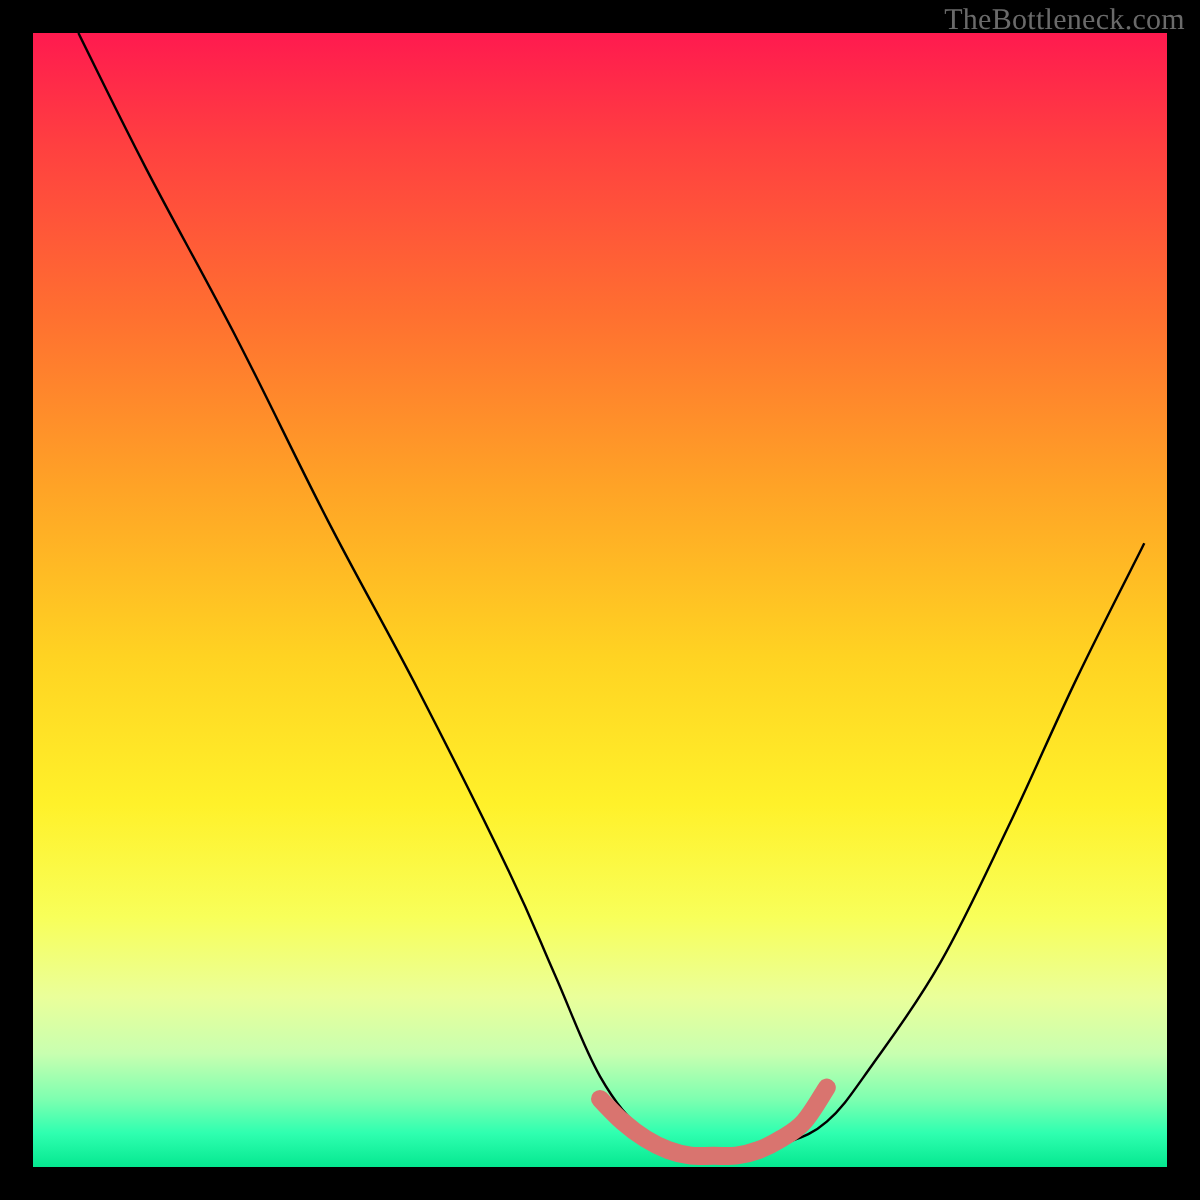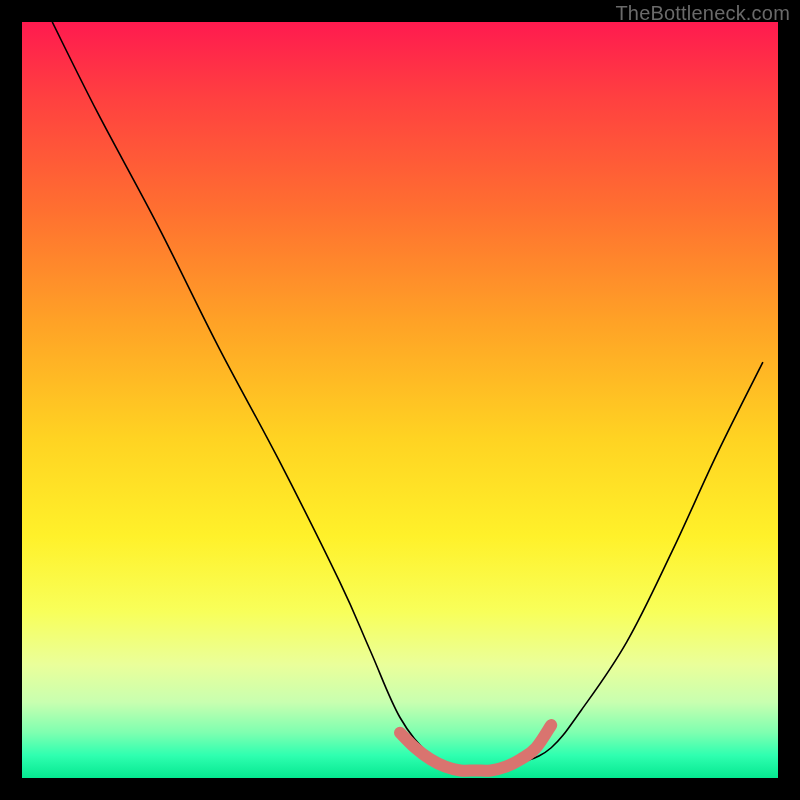--- a/index.html
+++ b/index.html
@@ -46,21 +46,21 @@
     );
   }
   svg.curve {
     position: absolute;
     inset: 0;
   }
   .watermark {
     position: absolute;
     top: 2px;
     right: 10px;
-    font-family: Liberation Sans, sans-serif;
+    font-family: Liberation Serif, serif;
     font-size: 20px;
     color: #6a6a6a;
     letter-spacing: 0.2px;
     user-select: none;
   }
 </style>
 </head>
 <body>
 
 <div class="frame">

